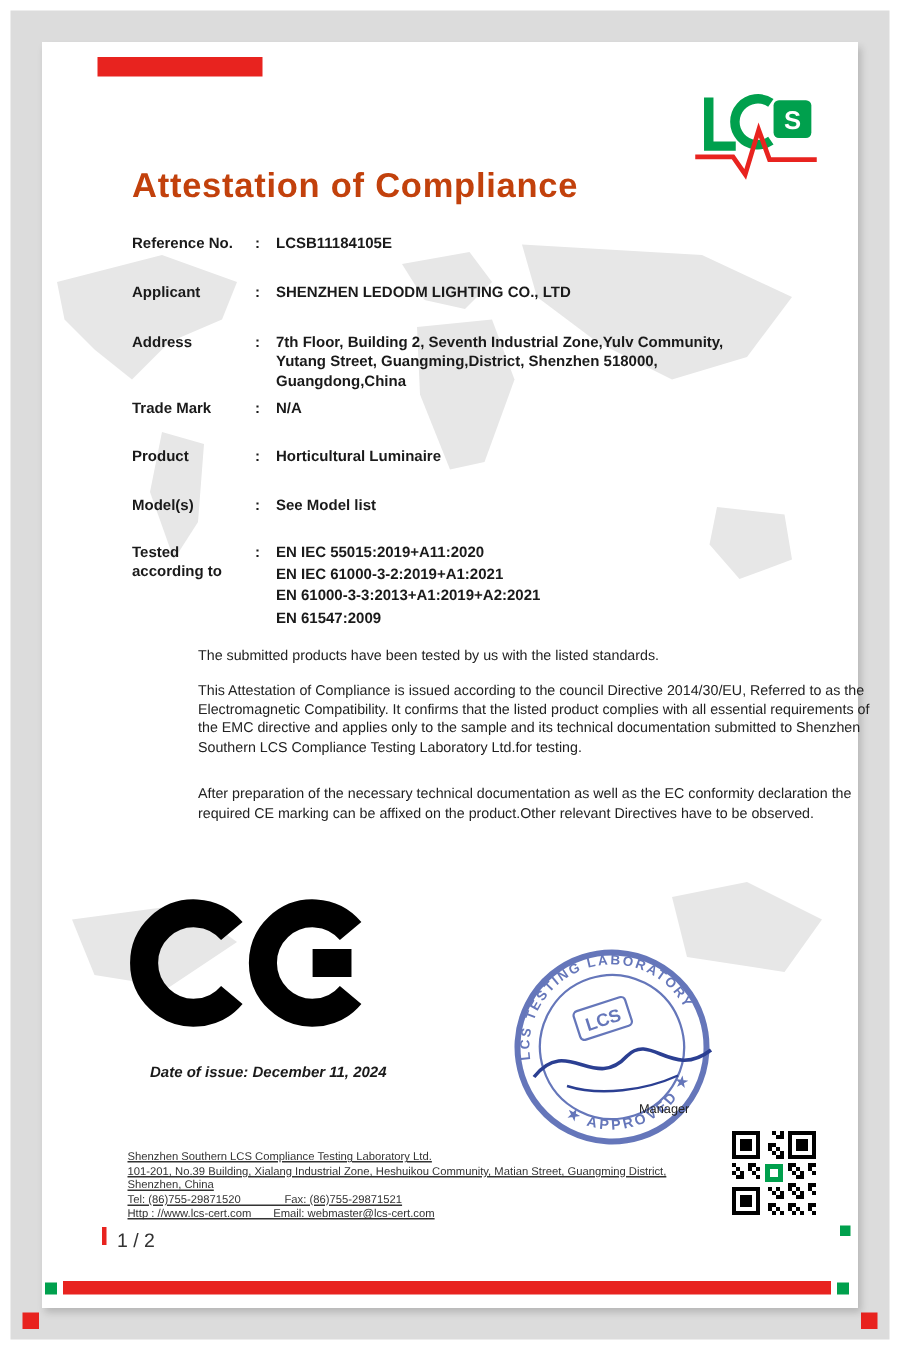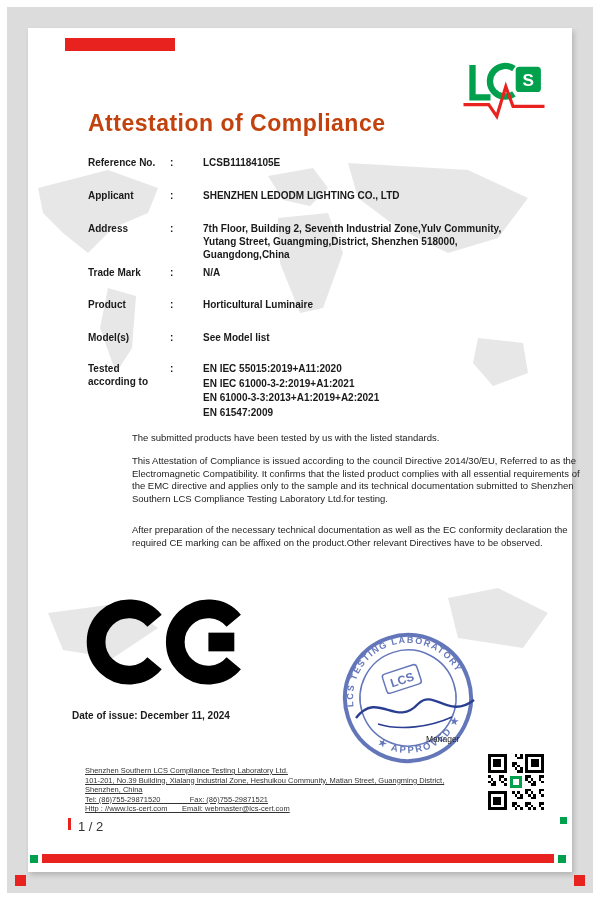--- a/index.html
+++ b/index.html
@@ -16,24 +16,24 @@
     box-shadow:2px 3px 5px rgba(0,0,0,.18);
   }
   .map{position:absolute;left:0;top:130px;width:544px;height:560px;pointer-events:none;}
   .map path{fill:#e7e7e7;}
   .topbar{position:absolute;left:37px;top:10px;width:110px;height:13px;background:var(--red);}
   .logo{position:absolute;right:26px;top:28px;width:84px;height:72px;}
   .title{position:absolute;left:60px;top:82px;font-size:23px;font-weight:bold;letter-spacing:.5px;color:#c2410c;}
   .row{position:absolute;left:60px;width:475px;font-size:10px;font-weight:bold;line-height:13px;}
   .row .lab{position:absolute;left:0;width:80px;}
   .row .col{position:absolute;left:82px;}
-  .row .val{position:absolute;left:115px;width:370px;white-space:pre-line;}
+  .row .val{position:absolute;left:96px;width:370px;white-space:pre-line;}
   .row .val.std{line-height:14.5px;}
   .para{position:absolute;left:60px;width:456px;font-size:9.5px;line-height:12.5px;color:#222;margin-left:44px;}
-  .date{position:absolute;left:44px;top:682px;font-size:10px;font-weight:bold;}
+  .date{position:absolute;left:72px;top:682px;font-size:10px;font-weight:bold;font-style:italic;}
   .manager{position:absolute;left:398px;top:706px;font-size:8.5px;color:#222;}
   .footer{position:absolute;left:57px;top:738px;width:400px;font-size:7.5px;line-height:9.6px;color:#333;white-space:pre-wrap;text-decoration:underline;}
   .qr{position:absolute;left:460px;top:726px;width:56px;height:56px;}
   .green-dot{position:absolute;left:532px;top:789px;width:7px;height:7px;background:var(--green);}
   .pagenum{position:absolute;left:50px;top:791px;font-size:13px;color:#333;}
   .pagenum-tick{position:absolute;left:40px;top:790px;width:3px;height:12px;background:var(--red);}
   .bbar{position:absolute;left:14px;top:826px;width:512px;height:9px;background:var(--red);}
   .bsq{position:absolute;width:8px;height:8px;background:var(--green);top:827px;}
   .bsq.l{left:2px;} .bsq.r{left:530px;}
   .corner-red{position:absolute;width:11px;height:11px;background:var(--red);bottom:14px;}

